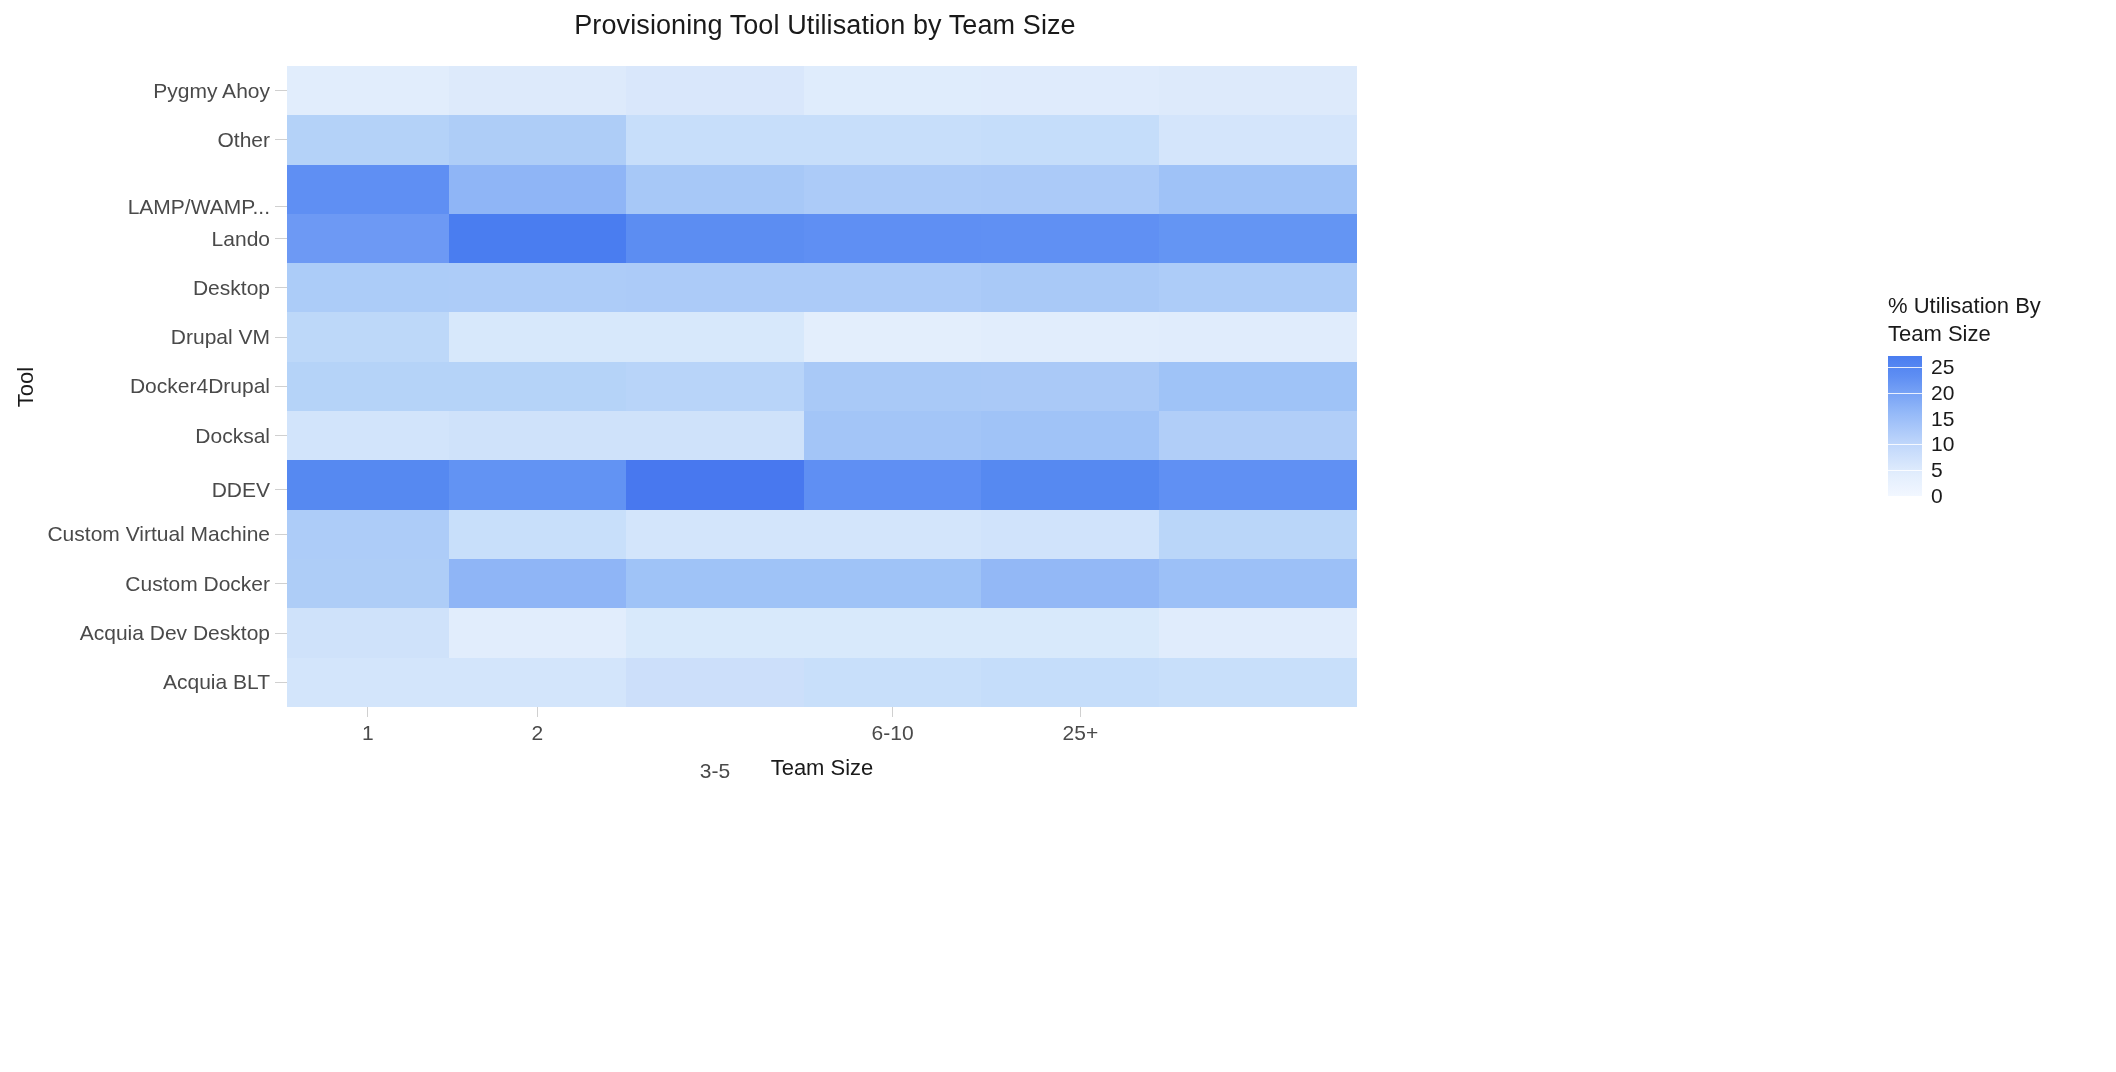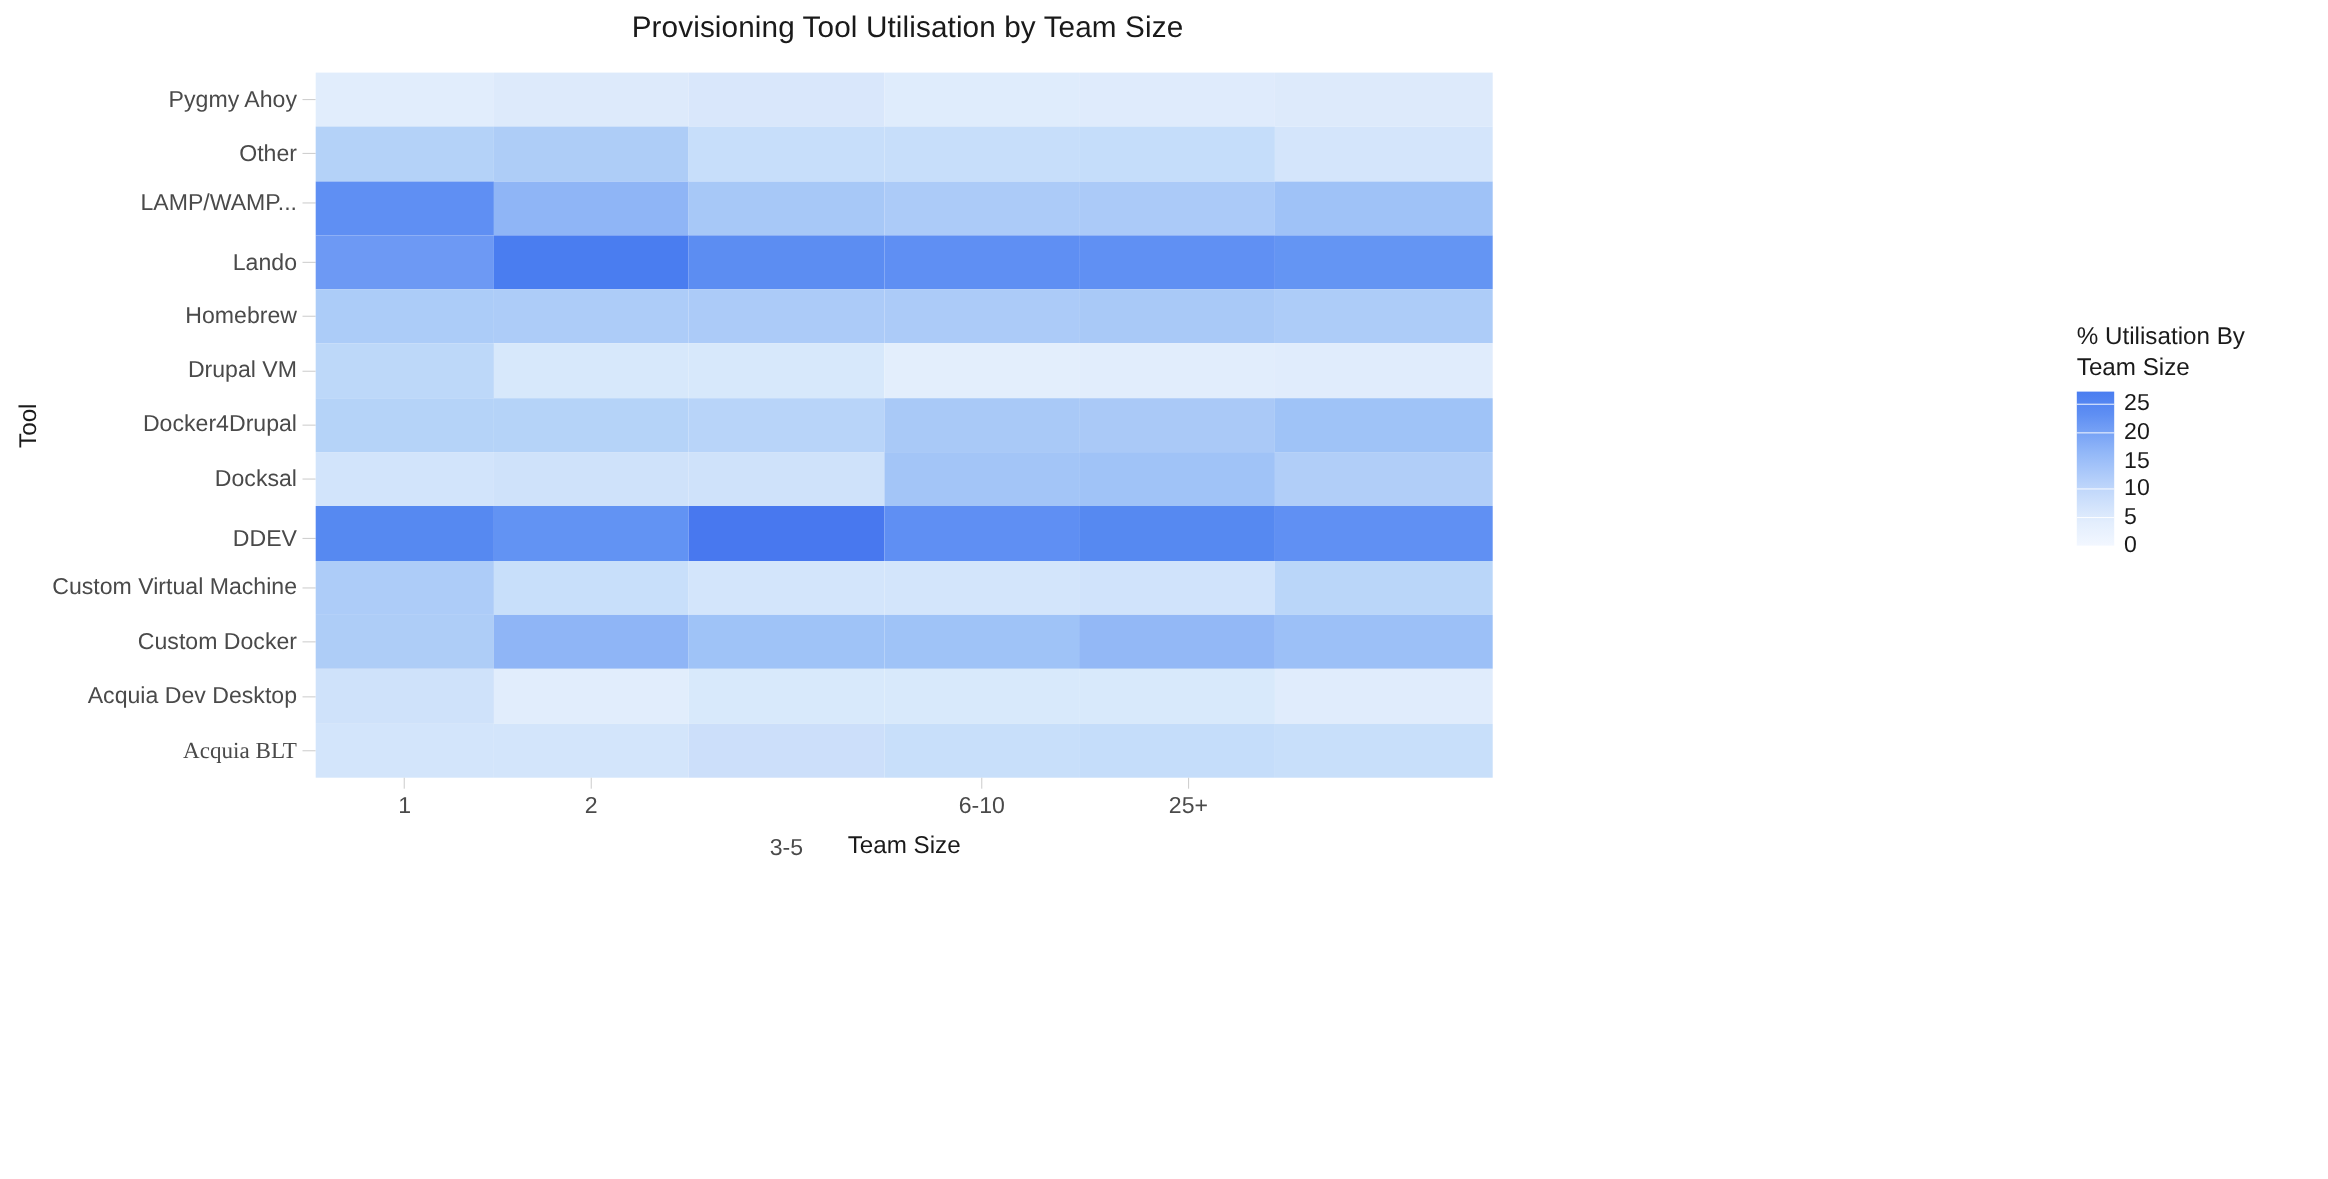--- a/index.html
+++ b/index.html
@@ -206,30 +206,30 @@
     <div class="y-axis-title">Tool</div>
     <div id="y-ticks">
         <div class="y-tick" style="top: 0px;">
           <span class="y-tick-label">Pygmy Ahoy</span>
           <span class="y-tick-mark"></span>
         </div>
         <div class="y-tick" style="top: 49.3077px;">
           <span class="y-tick-label">Other</span>
           <span class="y-tick-mark"></span>
         </div>
-        <div class="y-tick" style="top: 94px;">
+        <div class="y-tick" style="top: 116px;">
           <span class="y-tick-label">LAMP/WAMP...</span>
           <span class="y-tick-mark"></span>
         </div>
         <div class="y-tick" style="top: 147.923px;">
           <span class="y-tick-label">Lando</span>
           <span class="y-tick-mark"></span>
         </div>
         <div class="y-tick" style="top: 197.231px;">
-          <span class="y-tick-label">Homebrew</span>
+          <span class="y-tick-label">Desktop</span>
           <span class="y-tick-mark"></span>
         </div>
         <div class="y-tick" style="top: 246.538px;">
           <span class="y-tick-label">Drupal VM</span>
           <span class="y-tick-mark"></span>
         </div>
         <div class="y-tick" style="top: 295.846px;">
           <span class="y-tick-label">Docker4Drupal</span>
           <span class="y-tick-mark"></span>
         </div>
@@ -246,21 +246,21 @@
           <span class="y-tick-mark"></span>
         </div>
         <div class="y-tick" style="top: 493.077px;">
           <span class="y-tick-label">Custom Docker</span>
           <span class="y-tick-mark"></span>
         </div>
         <div class="y-tick" style="top: 542.385px;">
           <span class="y-tick-label">Acquia Dev Desktop</span>
           <span class="y-tick-mark"></span>
         </div>
-        <div class="y-tick" style="top: 591.692px; font-family: Liberation Serif, serif;">
+        <div class="y-tick" style="top: 591.692px;">
           <span class="y-tick-label">Acquia BLT</span>
           <span class="y-tick-mark"></span>
         </div>
       </div>
   </div>
 
   <div class="plot-area" id="plot-area">
       <div class="grid-row">
         <div class="grid-cell c0" style="background: rgb(225, 237, 252);"></div>
         <div class="grid-cell c1" style="background: rgb(221, 234, 251);"></div>

